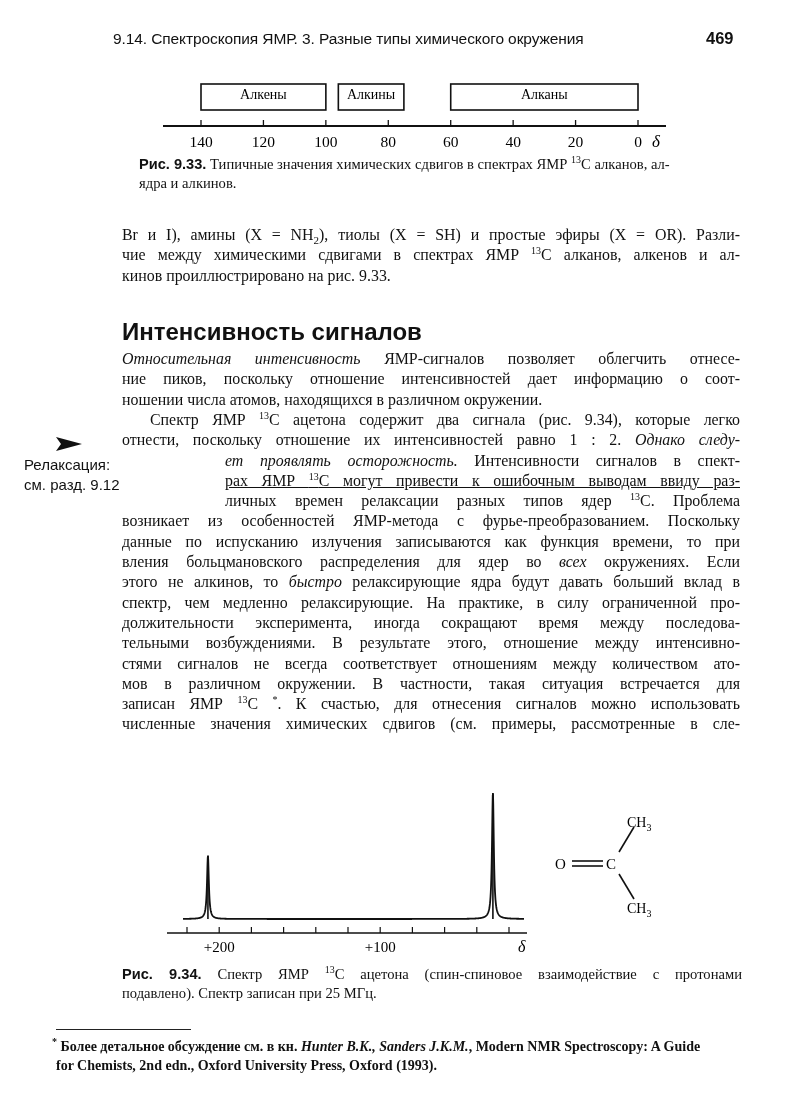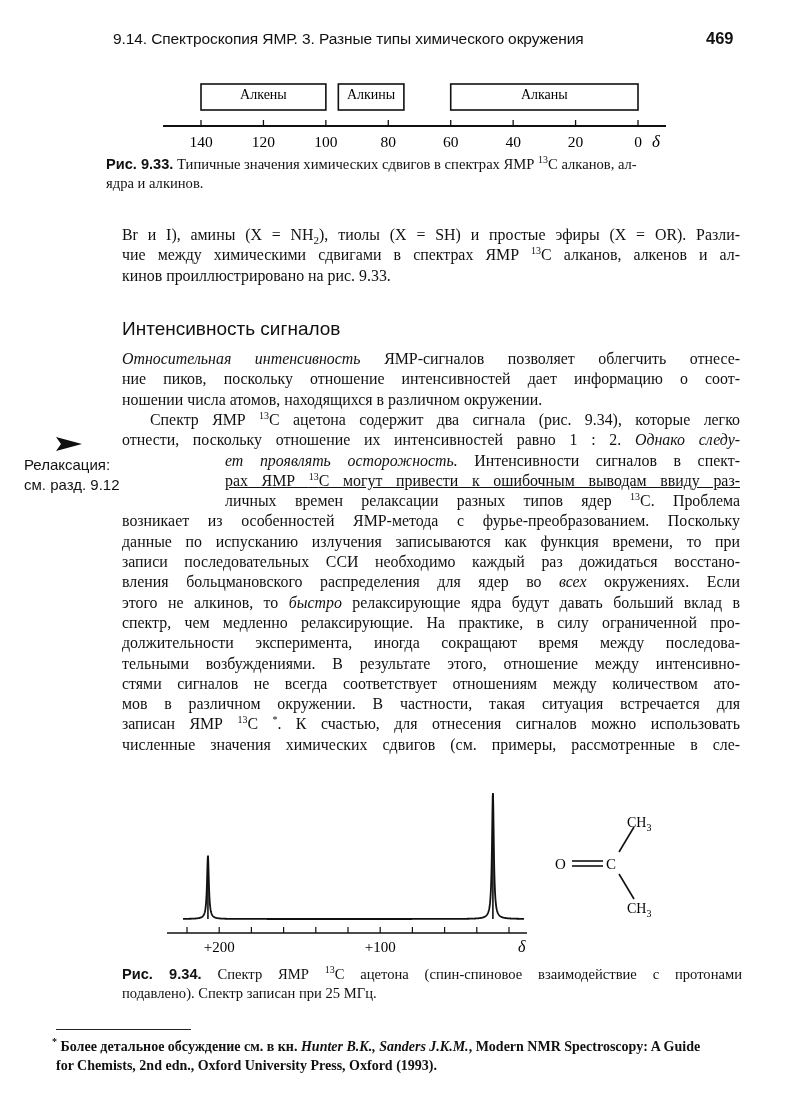--- a/index.html
+++ b/index.html
@@ -10,21 +10,21 @@
   #running-head { left: 113px; top: 30px; font-size: 15.5px; letter-spacing: -0.1px; }
   #page-number { left: 706px; top: 29px; font-size: 16.5px; font-weight: bold; }
   svg text { font-family: "Liberation Serif", "DejaVu Serif", serif; }
   .caption { font-size: 14.6px; line-height: 19px; }
   .caption b { font-family: "Liberation Sans", "DejaVu Sans", sans-serif; font-weight: bold; }
   .para { left: 122px; width: 618px; font-size: 15.9px; line-height: 20.3px; text-align: justify; }
   .para .line { display: block; text-align: justify; text-align-last: justify; white-space: nowrap; }
   .para .line.last { text-align-last: left; }
   sup { font-size: 10px; line-height: 0; vertical-align: 6px; }
   sub { font-size: 11px; line-height: 0; vertical-align: -4px; }
-  #section-heading { left: 122px; top: 318px; font-size: 19px; font-weight: normal; }
+  #section-heading { left: 122px; top: 318px; font-size: 24px; font-weight: bold; }
   #margin-note { left: 24px; top: 455px; font-size: 15px; line-height: 20px; }
   #margin-arrow { left: 56px; top: 437px; }
   #footnote-rule { left: 56px; top: 1029px; width: 135px; height: 0; border-top: 1.3px solid #222; }
   #footnote { left: 52px; top: 1038px; width: 690px; font-size: 14px; line-height: 18.5px; font-weight: bold; }
 </style>
 </head>
 <body>
 
 <div id="running-head" class="abs sans">9.14. Спектроскопия ЯМР. 3. Разные типы химического окружения</div>
 <div id="page-number" class="abs sans">469</div>
@@ -53,21 +53,21 @@
       <line x1="513.1428571428571" y1="120" x2="513.1428571428571" y2="126" stroke="#111" stroke-width="1.3"></line>
       <text x="513.1428571428571" y="147" font-size="15.5" text-anchor="middle">40</text>
       <line x1="575.5714285714286" y1="120" x2="575.5714285714286" y2="126" stroke="#111" stroke-width="1.3"></line>
       <text x="575.5714285714286" y="147" font-size="15.5" text-anchor="middle">20</text>
       <line x1="638" y1="120" x2="638" y2="126" stroke="#111" stroke-width="1.3"></line>
       <text x="638" y="147" font-size="15.5" text-anchor="middle">0</text>
     </g>
   <text x="652" y="147" font-size="17" font-style="italic">δ</text>
 </svg>
 
-<div class="abs caption serif" style="left:106px;top:155px;width:620px;">
+<div class="abs caption serif" style="left:139px;top:155px;width:620px;">
   <div style="white-space:nowrap;"><b>Рис. 9.33.</b><span> Типичные значения химических сдвигов в спектрах ЯМР </span><sup>13</sup><span>С алканов, ал-</span></div>
   <div>ядра и алкинов.</div>
 </div>
 
 <div class="abs para serif" style="top:225px;">
   <span class="line"><span>Br и I), амины (X = NH</span><sub>2</sub><span>), тиолы (X = SH) и простые эфиры (X = OR). Разли-</span></span>
   <span class="line"><span>чие между химическими сдвигами в спектрах ЯМР </span><sup>13</sup><span>C алканов, алкенов и ал-</span></span>
   <span class="line last">кинов проиллюстрировано на рис. 9.33.</span>
 </div>
 
@@ -88,21 +88,20 @@
 </div>
 
 <div class="abs para serif" style="top:410px;">
   <span class="line" style="padding-left:28px;"><span>Спектр ЯМР </span><sup>13</sup><span>С ацетона содержит два сигнала (рис. 9.34), которые легко</span></span>
   <span class="line"><span>отнести, поскольку отношение их интенсивностей равно 1 : 2. </span><i>Однако следу-</i></span>
   <span class="line" style="padding-left:103px;"><i>ет проявлять осторожность.</i><span> Интенсивности сигналов в спект-</span></span>
   <span class="line" style="padding-left:103px;text-decoration:underline;"><span>рах ЯМР </span><sup>13</sup><span>С могут привести к ошибочным выводам ввиду раз-</span></span>
   <span class="line" style="padding-left:103px;"><span>личных времен релаксации разных типов ядер </span><sup>13</sup><span>С. Проблема</span></span>
   <span class="line">возникает из особенностей ЯМР-метода с фурье-преобразованием. Поскольку</span>
   <span class="line">данные по испусканию излучения записываются как функция времени, то при</span>
-  <span class="line">записи последовательных ССИ необходимо каждый раз дожидаться восстано-</span>
   <span class="line"><span>вления больцмановского распределения для ядер во </span><i>всех</i><span> окружениях. Если</span></span>
   <span class="line"><span>этого не алкинов, то </span><i>быстро</i><span> релаксирующие ядра будут давать больший вклад в</span></span>
   <span class="line">спектр, чем медленно релаксирующие. На практике, в силу ограниченной про-</span>
   <span class="line">должительности эксперимента, иногда сокращают время между последова-</span>
   <span class="line">тельными возбуждениями. В результате этого, отношение между интенсивно-</span>
   <span class="line">стями сигналов не всегда соответствует отношениям между количеством ато-</span>
   <span class="line">мов в различном окружении. В частности, такая ситуация встречается для</span>
   <span class="line"><span>записан ЯМР </span><sup>13</sup><span>С </span><sup>*</sup><span>. К счастью, для отнесения сигналов можно использовать</span></span>
   <span class="line">численные значения химических сдвигов (см. примеры, рассмотренные в сле-</span>
 </div>

